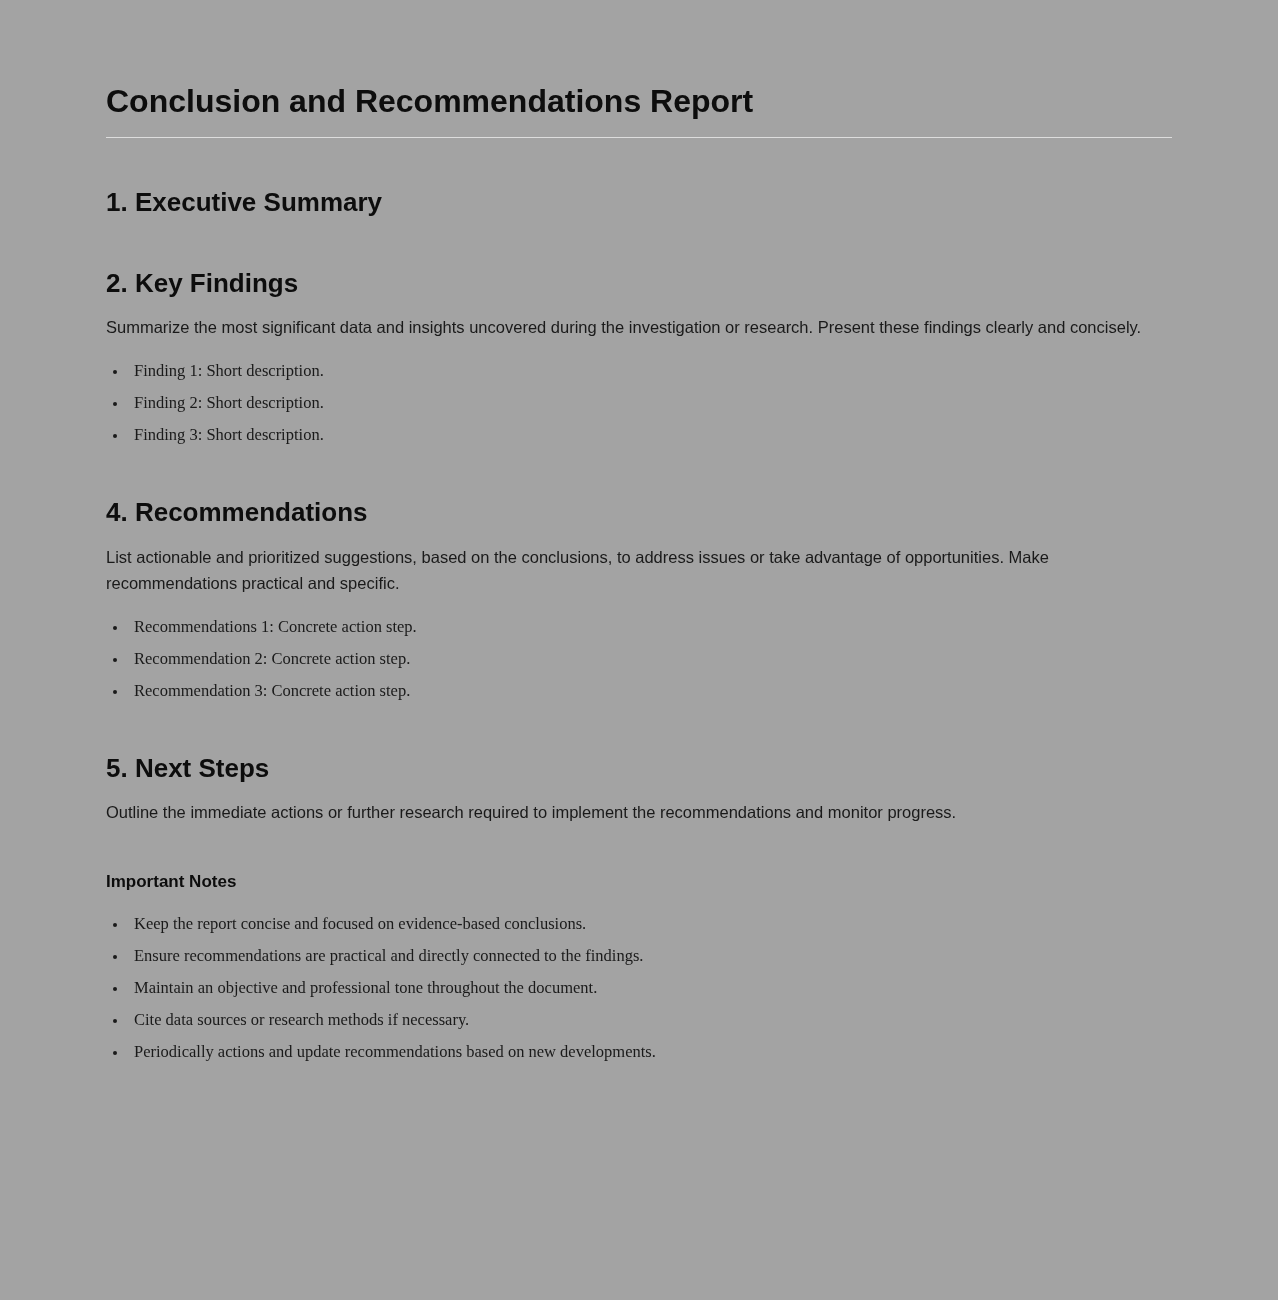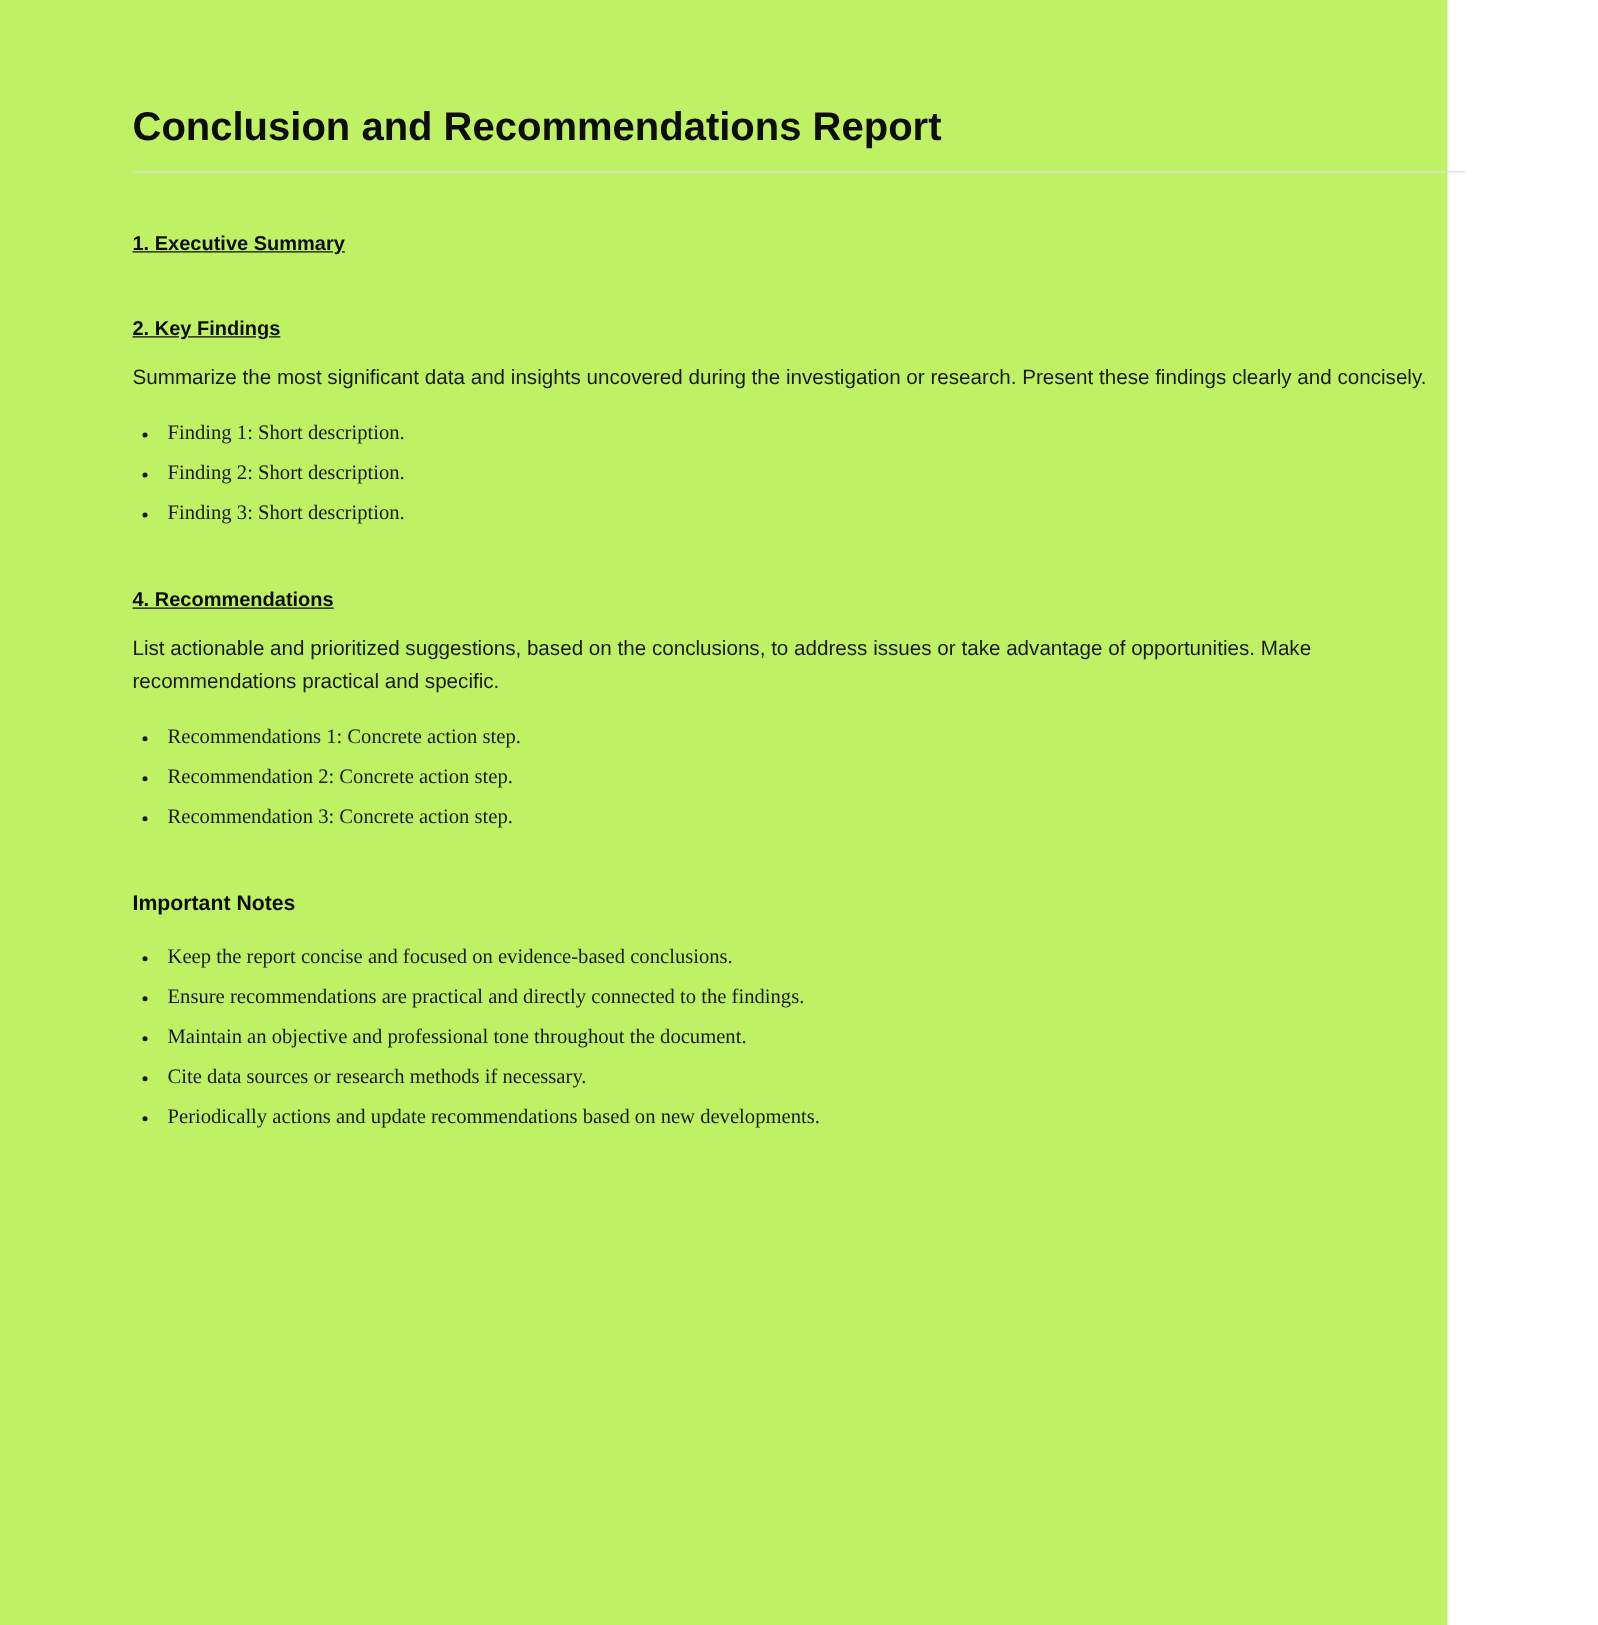--- a/index.html
+++ b/index.html
@@ -3,49 +3,48 @@
 <meta charset="utf-8">
 <style>
   html, body {
     margin: 0;
     padding: 0;
     background: #ffffff;
     color: #1a1a1a;
     font-family: "Liberation Sans", sans-serif;
   }
   .page {
-    width: 1158px;
+    width: 1278px;
     min-height: 1300px;
     box-sizing: border-box;
-    background: #bef264;
+    background: #a3a3a3;
   }
   .doc {
     width: 1066px;
     margin-left: 106px;
     padding-top: 82px;
   }
   h1.title {
     font-size: 32px;
     line-height: 1.2;
     font-weight: bold;
     margin: 0 0 0 0;
     color: #0d0d0d;
   }
   .title-divider {
     border: none;
     border-top: 1px solid #dddddd;
     margin: 17px 0 0 0;
   }
   h2.section-heading {
-    font-size: 16px;
+    font-size: 26px;
     line-height: 1.25;
     font-weight: bold;
     margin: 48px 0 15px 0;
     color: #0d0d0d;
-    text-decoration: underline;
   }
   h3.notes-heading {
     font-size: 17px;
     line-height: 1.3;
     font-weight: bold;
     margin: 46px 0 15px 0;
     color: #0d0d0d;
   }
   p.body-text {
     font-size: 16.5px;
@@ -99,20 +98,24 @@
     <section class="doc-section">
       <h2 class="section-heading">4. Recommendations</h2>
       <p class="body-text">List actionable and prioritized suggestions, based on the conclusions, to address issues or take advantage of opportunities. Make recommendations practical and specific.</p>
       <ul class="bullet-list">
         <li>Recommendations 1: Concrete action step.</li>
         <li>Recommendation 2: Concrete action step.</li>
         <li>Recommendation 3: Concrete action step.</li>
       </ul>
     </section>
 
+    <section class="doc-section">
+      <h2 class="section-heading">5. Next Steps</h2>
+      <p class="body-text">Outline the immediate actions or further research required to implement the recommendations and monitor progress.</p>
+    </section>
 
     <section class="doc-section">
       <h3 class="notes-heading">Important Notes</h3>
       <ul class="bullet-list">
         <li>Keep the report concise and focused on evidence-based conclusions.</li>
         <li>Ensure recommendations are practical and directly connected to the findings.</li>
         <li>Maintain an objective and professional tone throughout the document.</li>
         <li>Cite data sources or research methods if necessary.</li>
         <li>Periodically actions and update recommendations based on new developments.</li>
       </ul>

